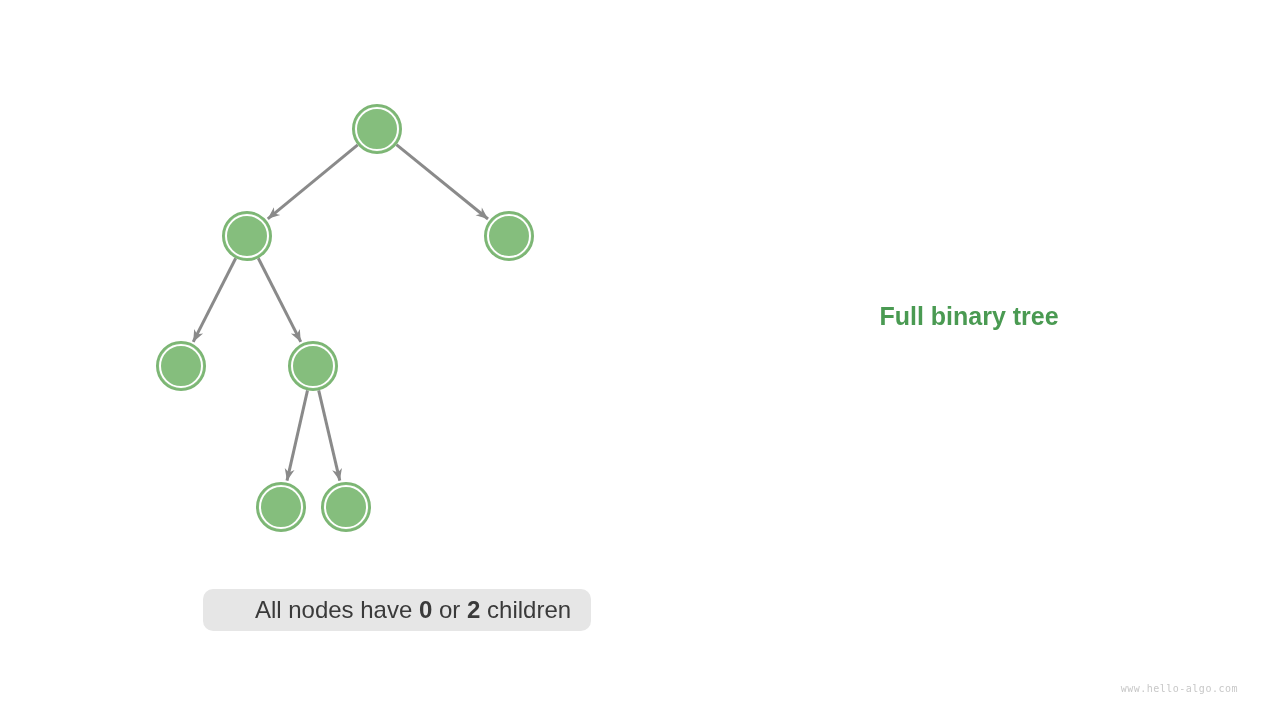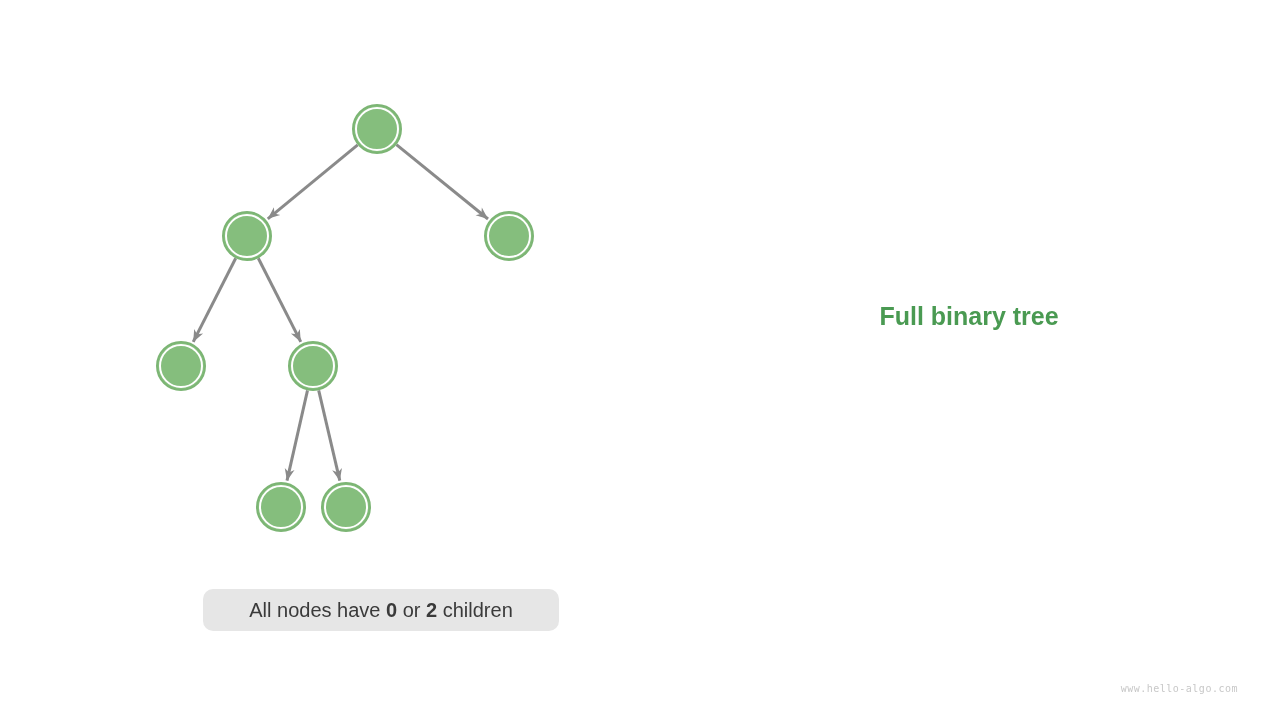--- a/index.html
+++ b/index.html
@@ -32,24 +32,25 @@
   }
   .caption-pill {
     position: absolute;
     left: 203px;
     top: 589px;
     width: 356px;
     height: 42px;
     background: #E6E6E6;
     border-radius: 10px;
     color: #3A3A3A;
-    font-size: 20px;
+    font-size: 24px;
     line-height: 42px;
     text-align: center;
     white-space: pre;
+    padding-left: 32px;
   }
   .caption-pill b {
     font-weight: 700;
   }
   .watermark {
     position: absolute;
     right: 42px;
     bottom: 26px;
     font-family: "DejaVu Sans Mono", monospace;
     font-size: 10px;

